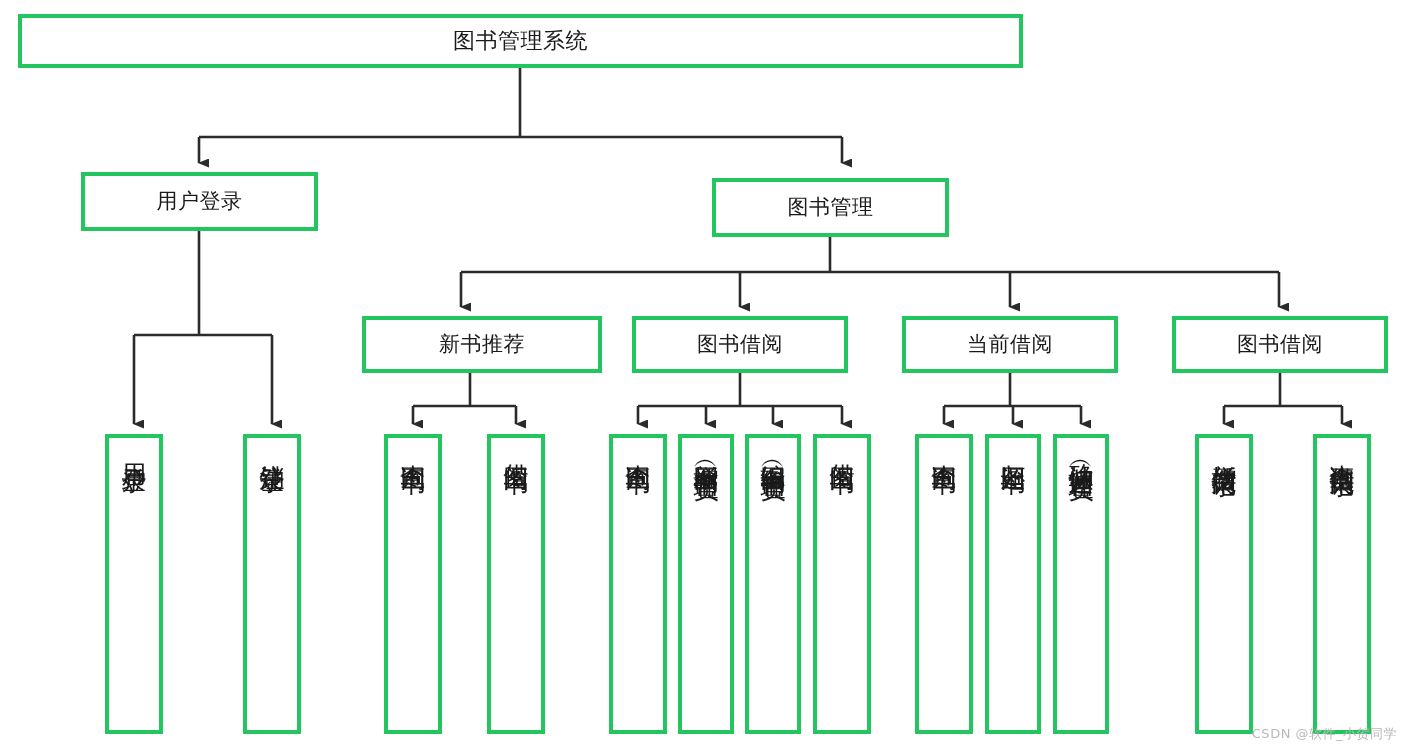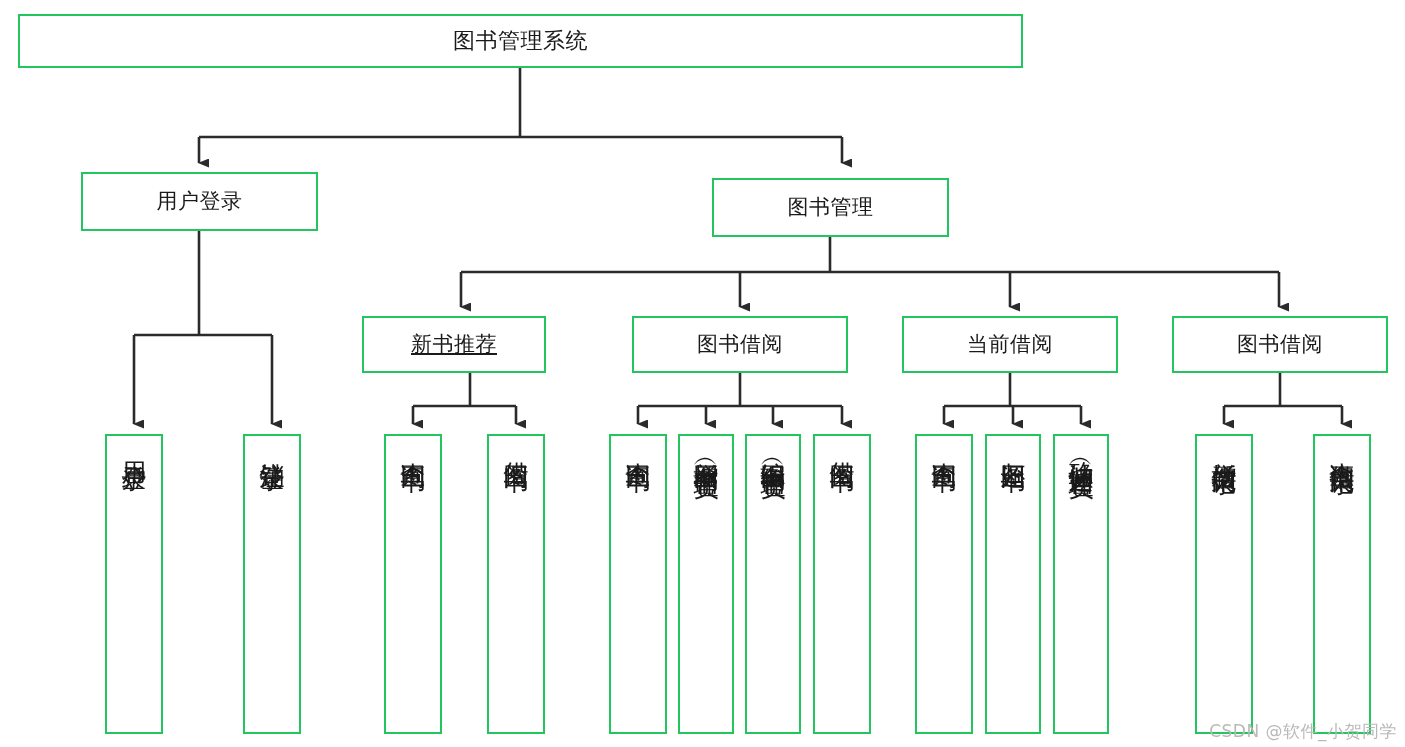--- a/index.html
+++ b/index.html
@@ -13,21 +13,21 @@
   }
   #diagram{
     position:absolute;
     left:0;top:0;
     width:1405px;height:747px;
   }
   .node{
     position:absolute;
     box-sizing:border-box;
     background:#ffffff;
-    border:2px solid #22c55e;
+    border:4px solid #22c55e;
     display:flex;
     align-items:center;
     justify-content:center;
     color:#1a1a1a;
   }
   .node .lbl{
     display:block;
     text-align:center;
     line-height:1.08;
     letter-spacing:0.5px;
@@ -49,21 +49,21 @@
     text-orientation:upright;
     font-size:25px;
     letter-spacing:2px;
     line-height:1;
     white-space:nowrap;
   }
   #watermark{
     position:absolute;
     right:8px;
     bottom:4px;
-    font-size:17px;
+    font-size:13px;
     color:#b9b9b9;
     letter-spacing:0.5px;
     white-space:nowrap;
     user-select:none;
   }
   svg.links{
     position:absolute;left:0;top:0;
     width:1405px;height:747px;
     pointer-events:none;
   }
@@ -127,21 +127,21 @@
     <span class="lbl">图书管理系统</span>
   </div>
 
   <div class="node horiz" style="left:81px;top:172px;width:237px;height:59px;">
     <span class="lbl">用户登录</span>
   </div>
   <div class="node horiz" style="left:712px;top:178px;width:237px;height:59px;">
     <span class="lbl">图书管理</span>
   </div>
 
-  <div class="node horiz" style="left:362px;top:316px;width:184px;height:57px;text-decoration:underline;">
+  <div class="node horiz" style="left:362px;top:316px;width:240px;height:57px;">
     <span class="lbl">新书推荐</span>
   </div>
   <div class="node horiz" style="left:632px;top:316px;width:216px;height:57px;">
     <span class="lbl">图书借阅</span>
   </div>
   <div class="node horiz" style="left:902px;top:316px;width:216px;height:57px;font-family:Liberation Serif, serif;">
     <span class="lbl">当前借阅</span>
   </div>
   <div class="node horiz" style="left:1172px;top:316px;width:216px;height:57px;">
     <span class="lbl">图书借阅</span>

